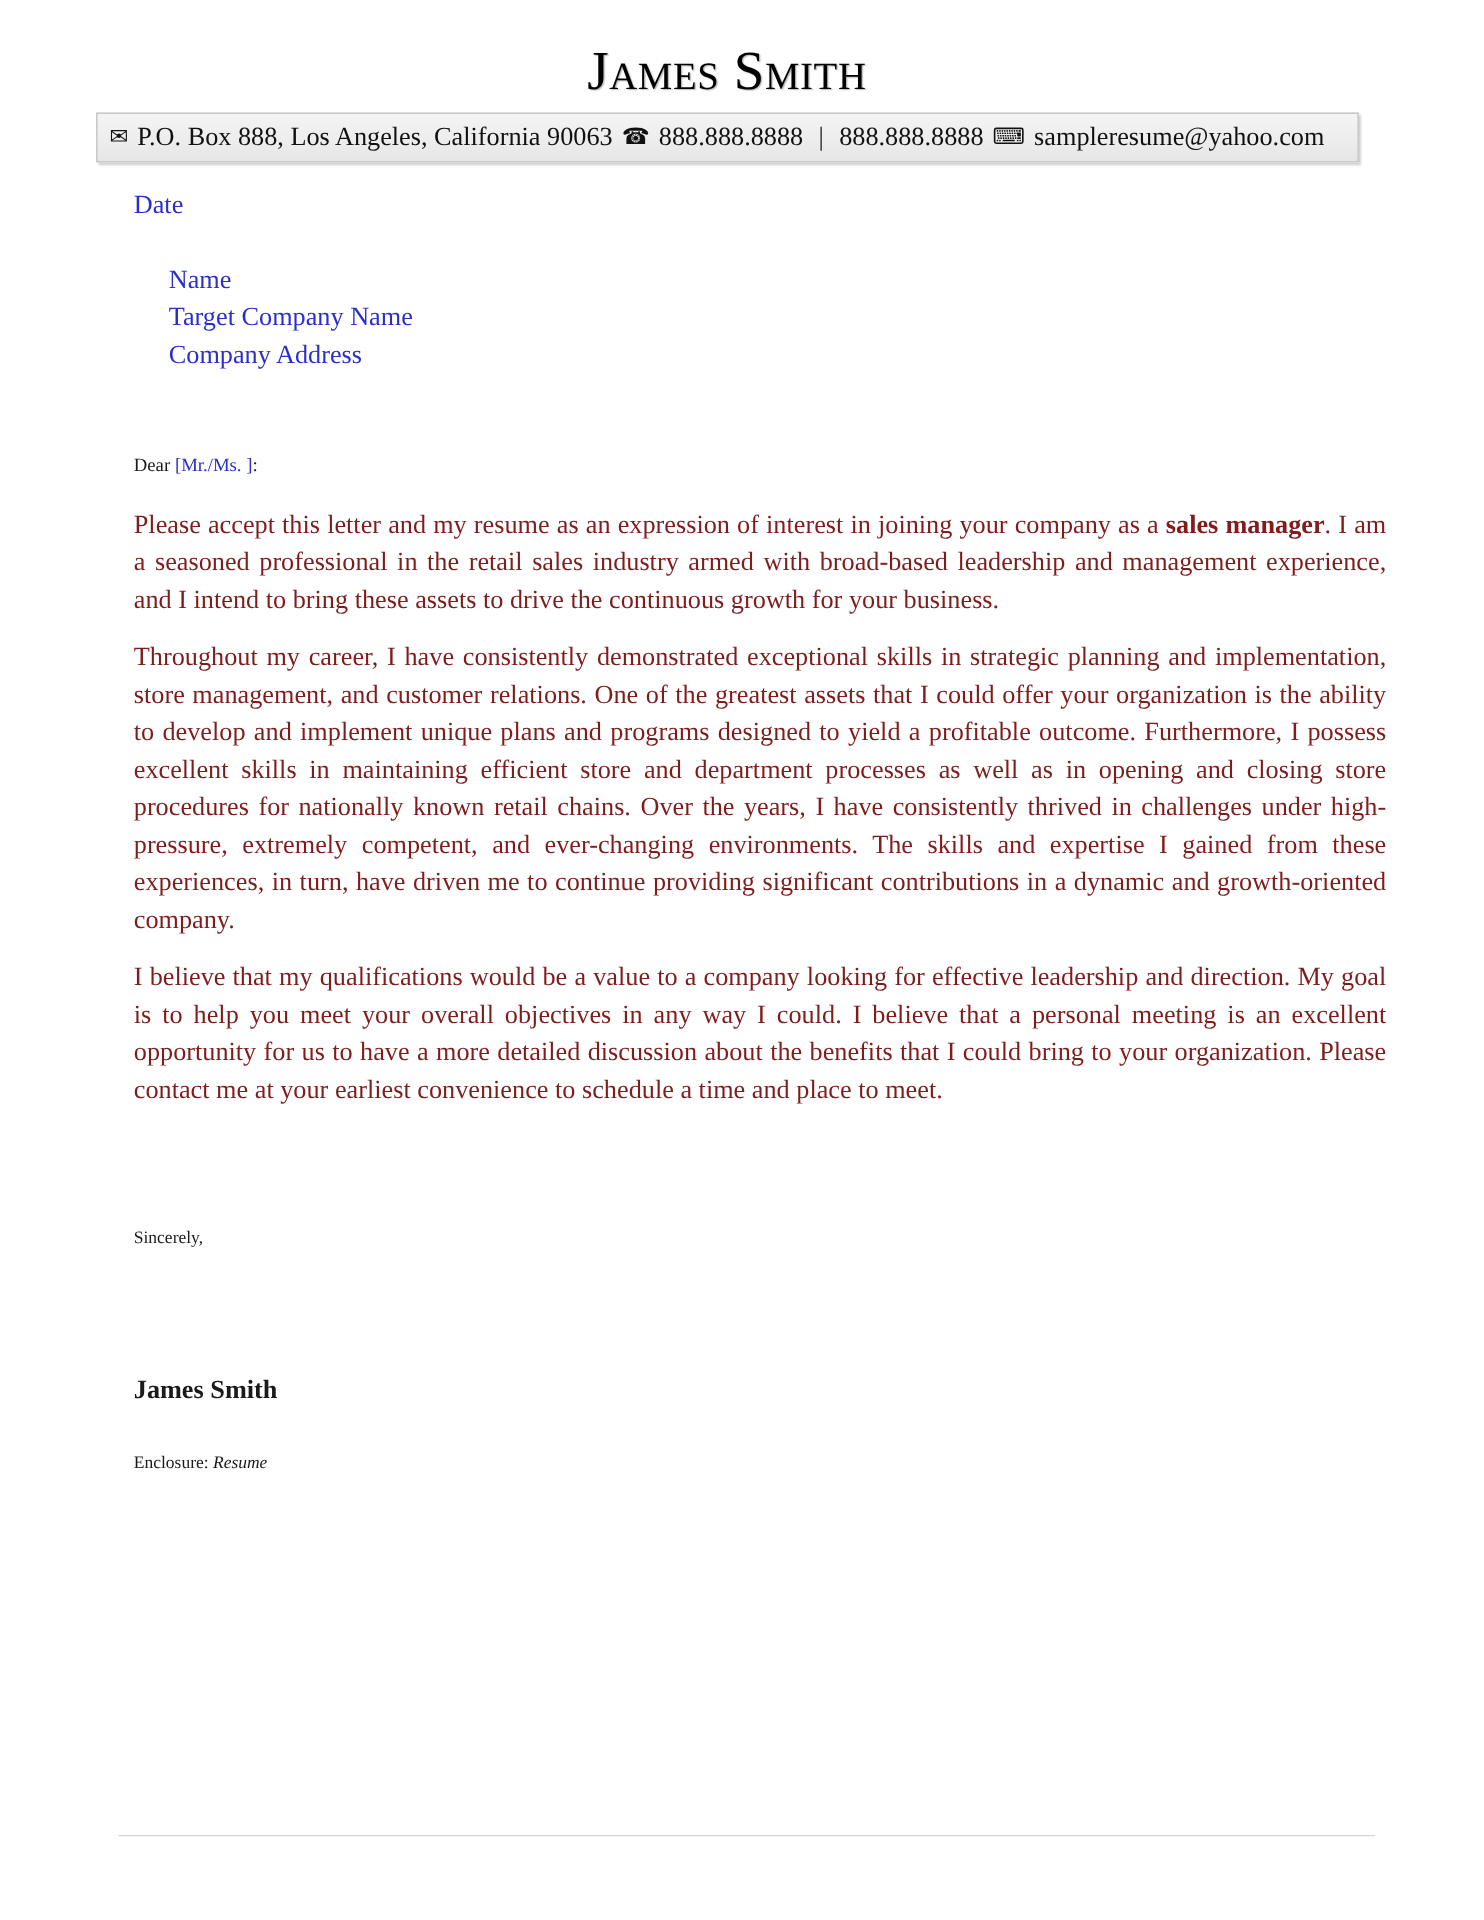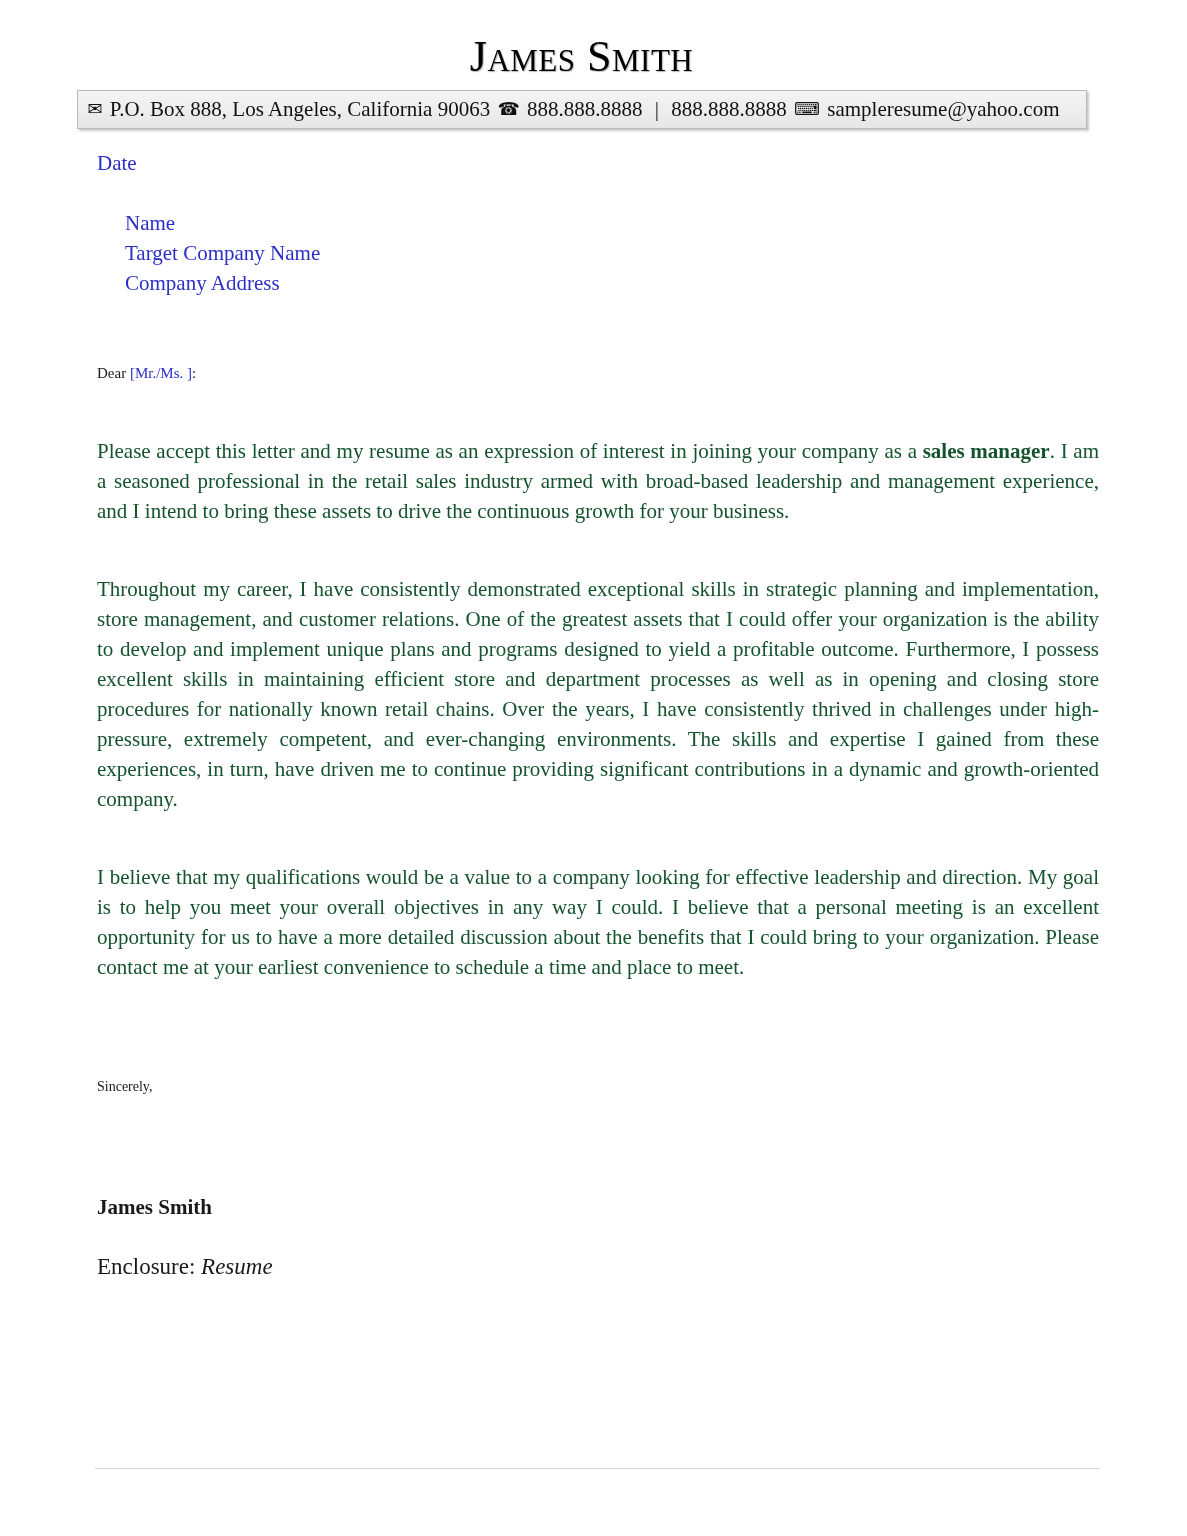--- a/index.html
+++ b/index.html
@@ -65,21 +65,21 @@
   }
   .contact-bar .sep {
     padding: 0 5px;
     color: #222;
   }
   .contact-bar .seg { padding: 0 2px; }
 
   
   .body-block {
     position: absolute;
-    left: 97px;
+    left: 107px;
     top: 148px;
     width: 1002px;
   }
 
   .field-blue {
     color: #2b2fc6;
     font-size: 21px;
     line-height: 30px;
   }
   .addr-block { margin-top: 30px; margin-left: 28px; }
@@ -89,40 +89,40 @@
     font-size: 15px;
     line-height: 30px;
     color: #1a1a1a;
   }
   .salutation .blue { color: #2b2fc6; }
 
   p.para {
     text-align: justify;
     font-size: 21px;
     line-height: 30px;
-    margin: 48px 0 0 0;
-    color: #14532d;
+    margin: 16px 0 0 0;
+    color: #7f1d1d;
     hyphens: none;
   }
   p.para b { font-weight: bold; }
 
   .sign-off {
     margin-top: 90px;
     font-size: 14px;
     line-height: 30px;
   }
   .signature-name {
     margin-top: 90px;
     font-size: 21px;
     line-height: 30px;
     font-weight: bold;
   }
   .enclosure {
     margin-top: 30px;
-    font-size: 23px;
+    font-size: 14px;
     line-height: 30px;
   }
   .enclosure i { font-style: italic; }
 
   .footer-rule {
     position: absolute;
     left: 95px;
     top: 1468px;
     width: 1005px;
     height: 1px;

